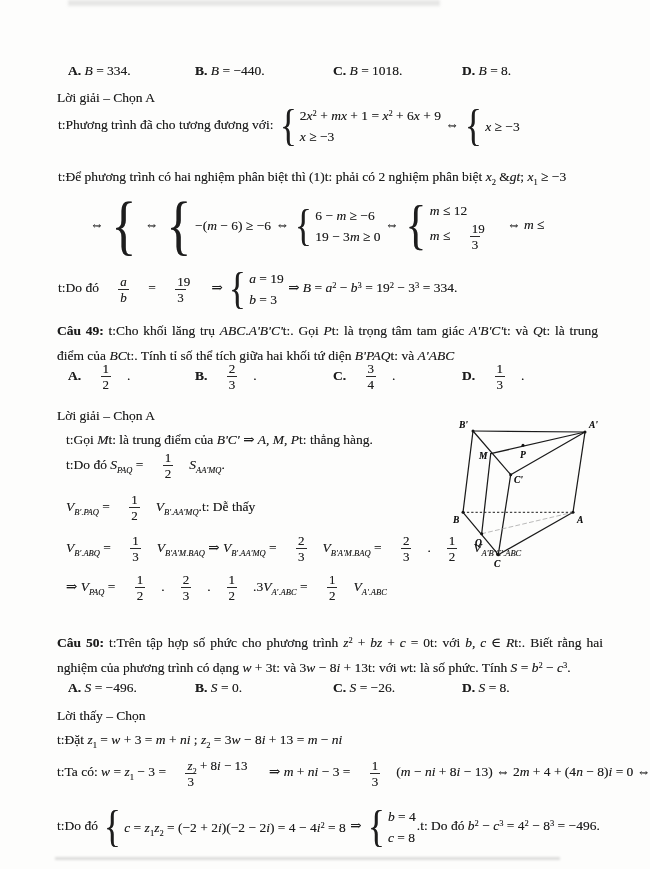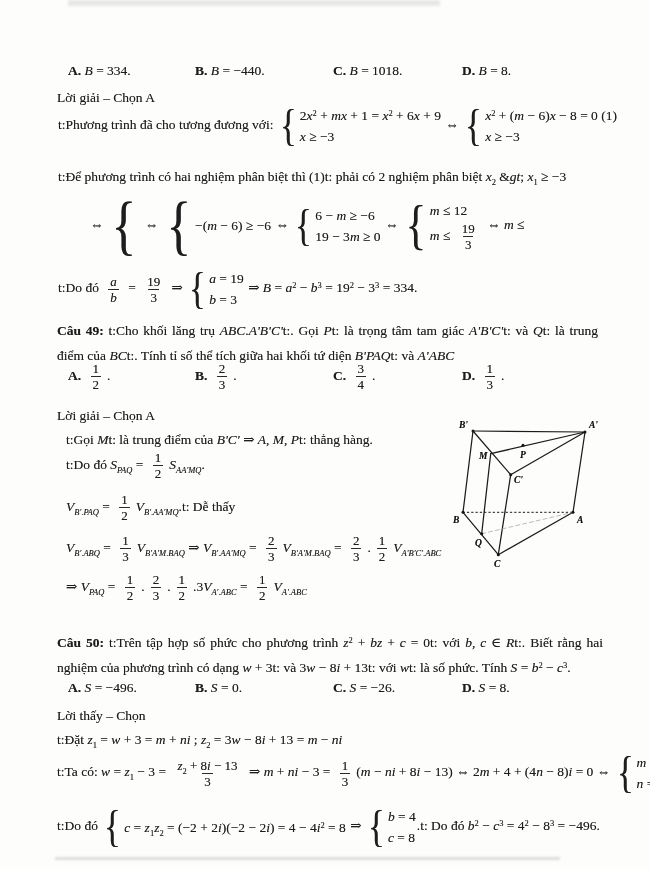--- a/index.html
+++ b/index.html
@@ -11,22 +11,22 @@
     position:relative;overflow:hidden;
     text-shadow:0 0 .35px rgba(45,45,45,.55);
   }
   .ln{position:absolute;white-space:nowrap;line-height:21px}
   .par{position:absolute;white-space:normal;text-align:justify;line-height:25px}
   .solhead{font-weight:400}
   b{font-weight:700}
   .mth i{font-style:italic}
   sub{font-size:8.5px;vertical-align:-3.5px;line-height:0}
   sup{font-size:8.5px;vertical-align:4.5px;line-height:0}
-  .frac{display:inline-flex;flex-direction:column;align-items:center;vertical-align:middle;
-        margin:0 6px;line-height:15px;font-size:13px;text-align:center}
+  .frac{display:inline-flex;flex-direction:column;align-items:flex-start;vertical-align:middle;
+        margin:0 16px;line-height:15px;font-size:13px;text-align:center}
   .fn,.fd{padding:0 2px}
   .fd{border-top:1px solid #2a2a2a}
   .cases{display:inline-flex;align-items:center;vertical-align:middle;margin:0 1px}
   .brace{display:block;line-height:1;transform:scaleX(.8);font-weight:400;margin-right:1px}
   .cl{display:flex;flex-direction:column;justify-content:center}
   .crow{line-height:21px;white-space:nowrap}
   
   #opts1{top:63px}  #sol1{top:87px;left:57px}
   #eq1{top:105px;left:58px}
   #cond{top:166px;left:58px}
@@ -78,21 +78,20 @@
   <div class="ln solhead" id="sol1">Lời giải – Chọn A</div>
   <div class="ln" id="eq1">t:Phương trình đã cho tương đương với: <span class="mth"><span class="cases">
           <span class="brace" style="font-size: 43.68px; height: 42px; display: flex; align-items: center;">{</span>
           <span class="cl">
             <span class="crow">2<i>x</i><sup>2</sup> + <i>mx</i> + 1 = <i>x</i><sup>2</sup> + 6<i>x</i> + 9</span>
             <span class="crow"><i>x</i> ≥ −3</span>
           </span>
         </span> ⇔ <span class="cases">
           <span class="brace" style="font-size: 43.68px; height: 42px; display: flex; align-items: center;">{</span>
           <span class="cl">
-            <span class="crow"><i>x</i><sup>2</sup> + (<i>m</i> − 6)<i>x</i> − 8 = 0  (1)</span>
             <span class="crow"><i>x</i> ≥ −3</span>
           </span>
         </span></span></div>
   <div class="ln" id="cond">t:Để phương trình có hai nghiệm phân biệt thì <span class="mth">(1)</span>t: phải có 2 nghiệm phân biệt <span class="mth"><i>x</i><sub>2</sub> &amp;<i>gt</i>; <i>x</i><sub>1</sub> ≥ −3</span></div>
   <div class="ln" id="sys"><span class="mth">⇔ <span class="cases">
           <span class="brace" style="font-size: 65.52px; height: 63px; display: flex; align-items: center;">{</span>
         </span> ⇔ <span class="cases">
           <span class="brace" style="font-size: 65.52px; height: 63px; display: flex; align-items: center;">{</span>
           <span class="cl">
             <span class="crow">−(<i>m</i> − 6) ≥ −6</span>

